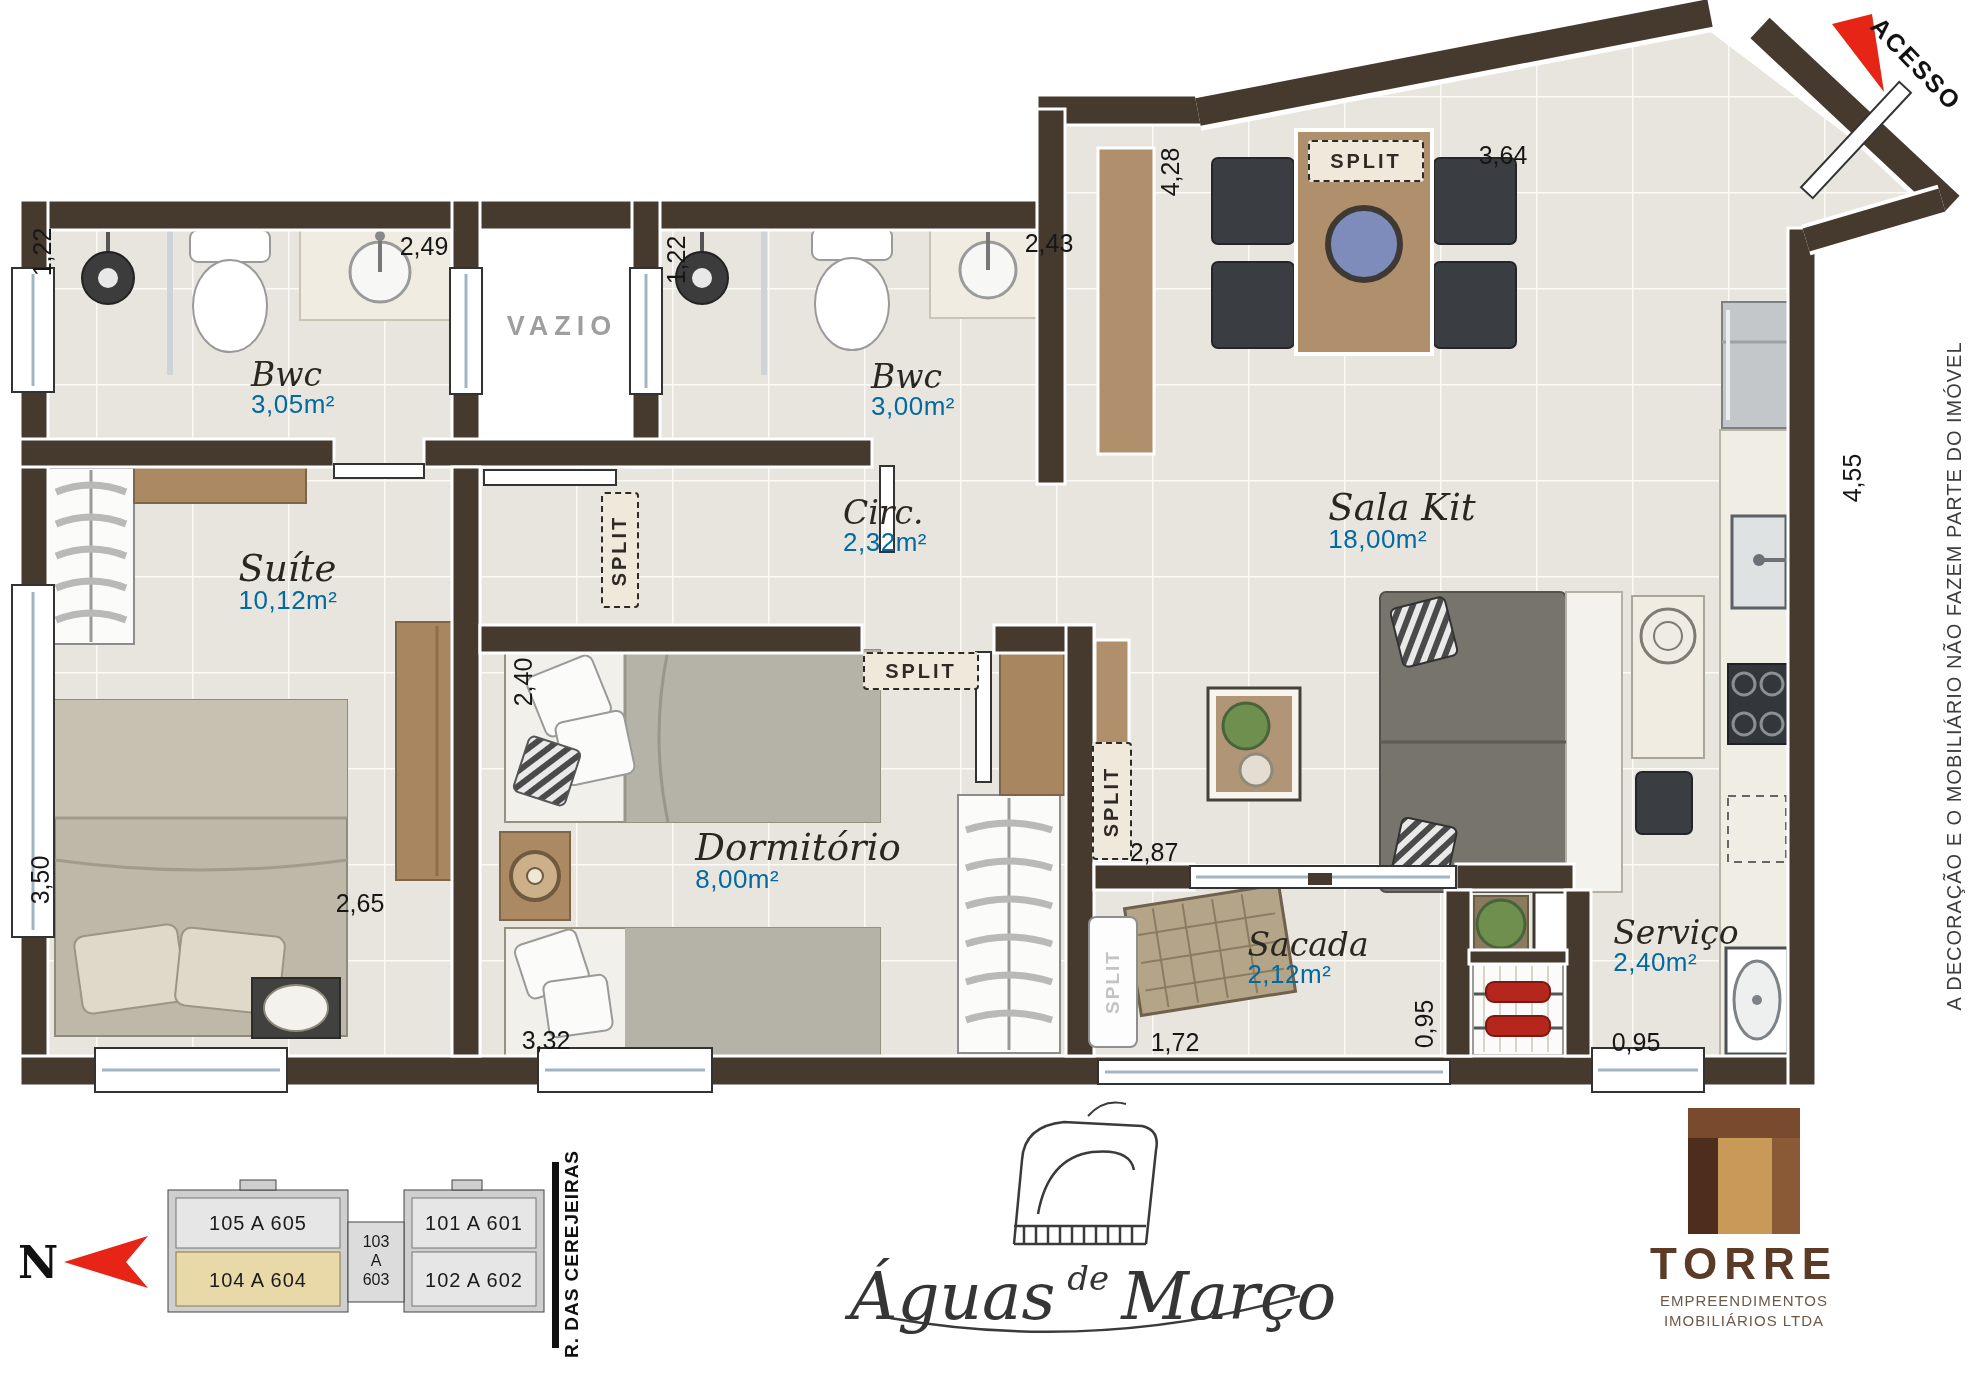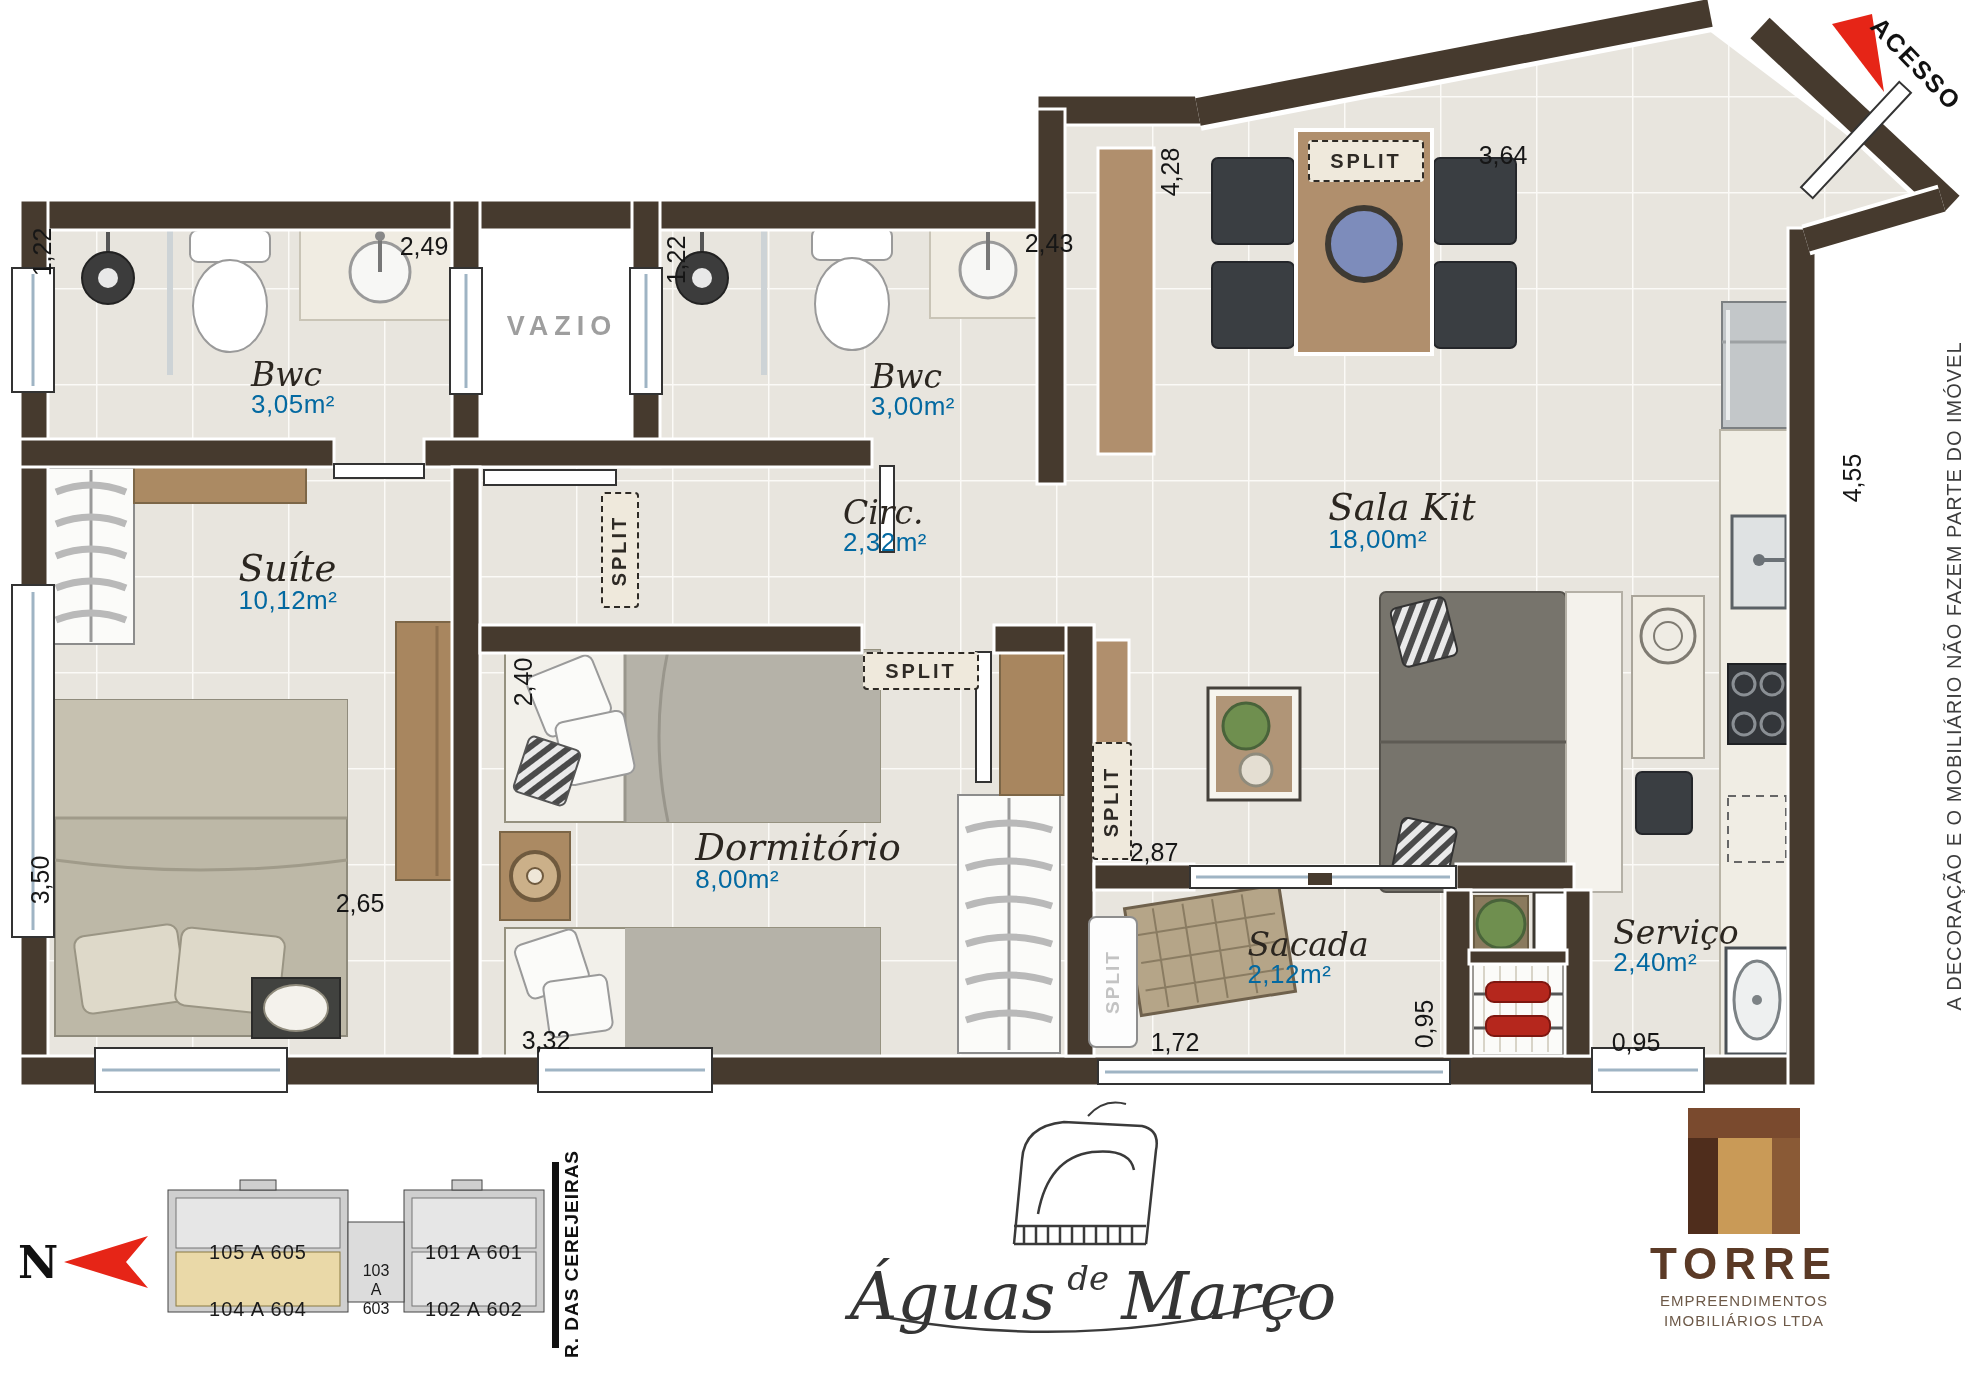--- a/index.html
+++ b/index.html
@@ -24,21 +24,21 @@
          letter-spacing:2px;color:#c3c3c3;}
   .condenser .v{transform:rotate(-90deg);}
   .acesso{position:absolute;transform:translate(-50%,-50%) rotate(46deg);font-size:25px;
          font-weight:bold;letter-spacing:2px;color:#111;}
   .disclaimer{position:absolute;transform:translate(-50%,-50%) rotate(-90deg);font-size:20px;
          color:#3c3c3c;letter-spacing:1px;white-space:nowrap;}
   .street{position:absolute;transform:translate(-50%,-50%) rotate(-90deg);font-size:19px;
          font-weight:bold;color:#111;letter-spacing:1px;white-space:nowrap;}
   .north{position:absolute;transform:translate(-50%,-50%);font-family:"DejaVu Serif",serif;
          font-weight:bold;font-size:44px;color:#111;}
-  .unit{position:absolute;transform:translate(-50%,-50%);font-size:20px;color:#1a1a1a;letter-spacing:1px;margin-top:29px;}
+  .unit{position:absolute;transform:translate(-50%,-50%);font-size:20px;color:#1a1a1a;letter-spacing:1px;}
   .unit.small{font-size:16px;letter-spacing:0;}
   .brand{position:absolute;left:1093px;top:1296px;transform:translate(-50%,-50%);
          font-family:"DejaVu Serif",serif;font-style:italic;color:#353535;display:flex;
          align-items:flex-start;gap:12px;}
   .brand .big{font-size:66px;}
   .brand .mid{font-size:34px;}
   .torre-name{position:absolute;transform:translate(-50%,-50%);font-size:44px;font-weight:bold;
          letter-spacing:7px;color:#5b3a26;}
   .torre-sub{position:absolute;transform:translate(-50%,-50%);font-size:15px;color:#6d5948;letter-spacing:1px;}
 </style>

